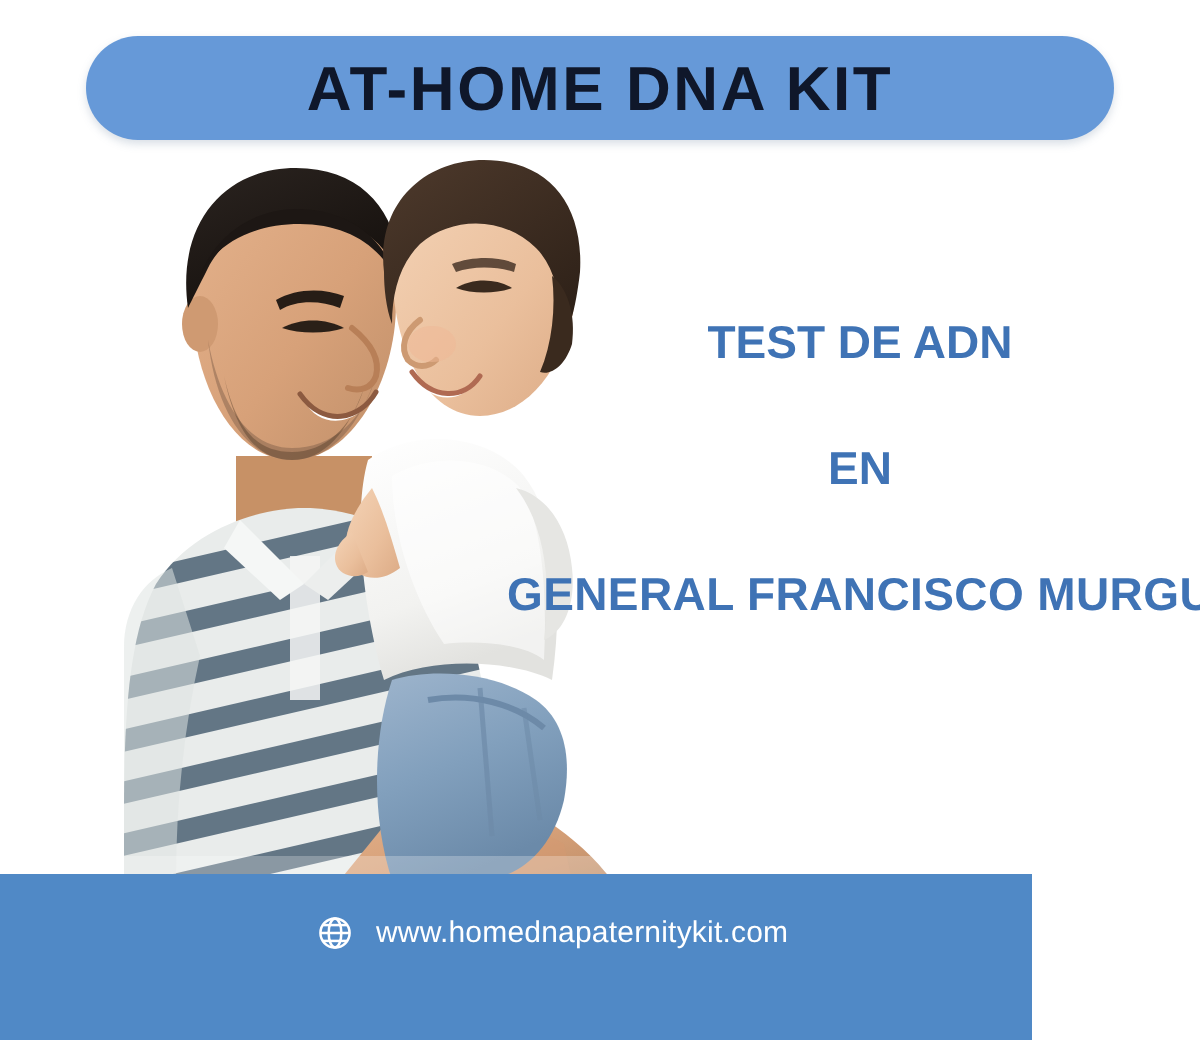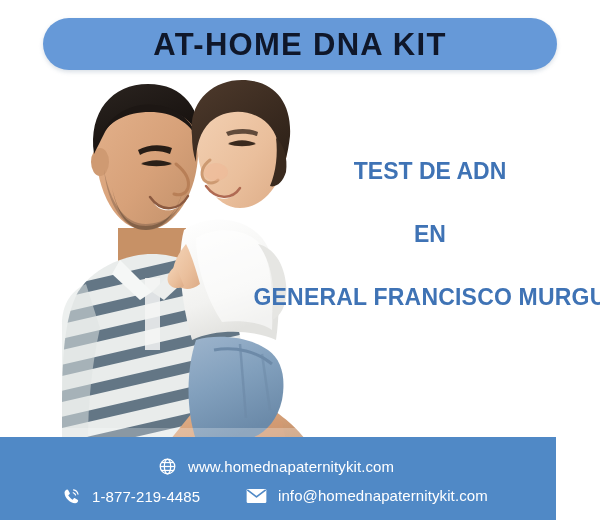--- a/index.html
+++ b/index.html
@@ -72,21 +72,21 @@
   }
   .line-1 { margin-left: 0px; }
   .line-2 { margin-top: 40px; }
   .line-3 { margin-top: 40px; letter-spacing: 0.2px; }
 
   
   .footer {
     position: absolute;
     left: 0;
     top: 437px;
-    width: 556px;
+    width: 516px;
     height: 83px;
     background: #5089c6;
     color: #ffffff;
   }
   .footer-row {
     position: absolute;
     display: flex;
     align-items: center;
     white-space: nowrap;
   }
@@ -268,40 +268,17 @@
           <circle cx="12" cy="12" r="9.2"></circle>
           <ellipse cx="12" cy="12" rx="4" ry="9.2"></ellipse>
           <line x1="2.8" y1="12" x2="21.2" y2="12"></line>
           <line x1="4.3" y1="7" x2="19.7" y2="7"></line>
           <line x1="4.3" y1="17" x2="19.7" y2="17"></line>
         </svg>
       </span>
       <span class="footer-text">www.homednapaternitykit.com</span>
     </div>
 
-    <div class="footer-row phone">
-      <span class="footer-icon">
-        <svg width="19" height="19" viewBox="0 0 24 24" aria-hidden="true">
-          <path d="M6.6 3.2 C5.2 3.2 3.2 5.1 3.2 7 C3.2 13.6 10.2 20.6 16.6 20.6
-                   C18.6 20.6 20.4 18.7 20.4 17.3 C20.4 16.7 20.1 16.3 19.6 16
-                   L16.4 14.1 C15.7 13.7 15.1 13.9 14.7 14.5 L13.6 16
-                   C11.4 14.9 9 12.5 7.9 10.3 L9.4 9.2 C10 8.8 10.2 8.2 9.8 7.5
-                   L7.9 4.1 C7.6 3.5 7.2 3.2 6.6 3.2 Z" fill="#ffffff"></path>
-          <path d="M14.6 3.6 C17.2 4.1 19.6 6.4 20.2 9.1" fill="none" stroke="#ffffff" stroke-width="1.5" stroke-linecap="round"></path>
-          <path d="M14.2 7.2 C15.6 7.6 16.7 8.7 17.1 10.1" fill="none" stroke="#ffffff" stroke-width="1.5" stroke-linecap="round"></path>
-        </svg>
-      </span>
-      <span class="footer-text">1-877-219-4485</span>
-    </div>
-
-    <div class="footer-row email">
-      <span class="footer-icon">
-        <svg width="21" height="16" viewBox="0 0 26 19" aria-hidden="true">
-          <rect x="0.8" y="0.8" width="24.4" height="17.4" rx="1.6" fill="#ffffff"></rect>
-          <path d="M1.6 2 L13 10.6 L24.4 2" fill="none" stroke="#5089c6" stroke-width="2.1" stroke-linejoin="round"></path>
-        </svg>
-      </span>
-      <span class="footer-text">info@homednapaternitykit.com</span>
-    </div>
+
 
   </div>
 
 </div>
 
 </body></html>

